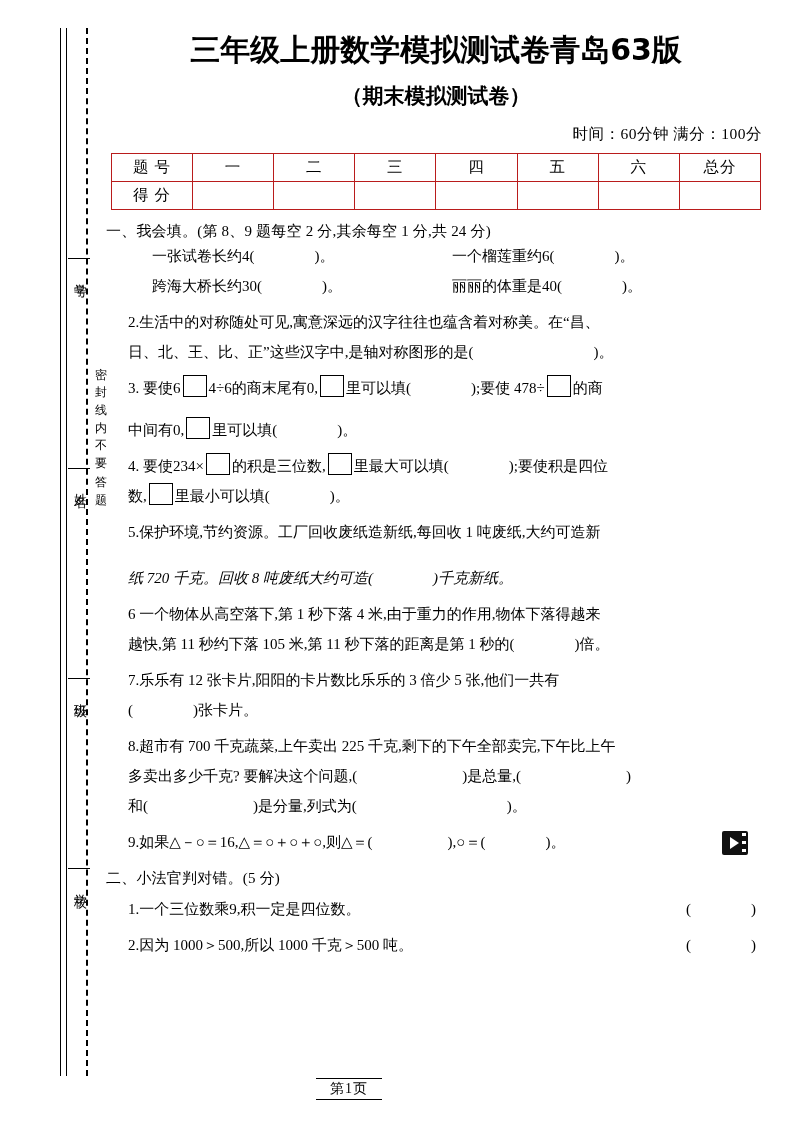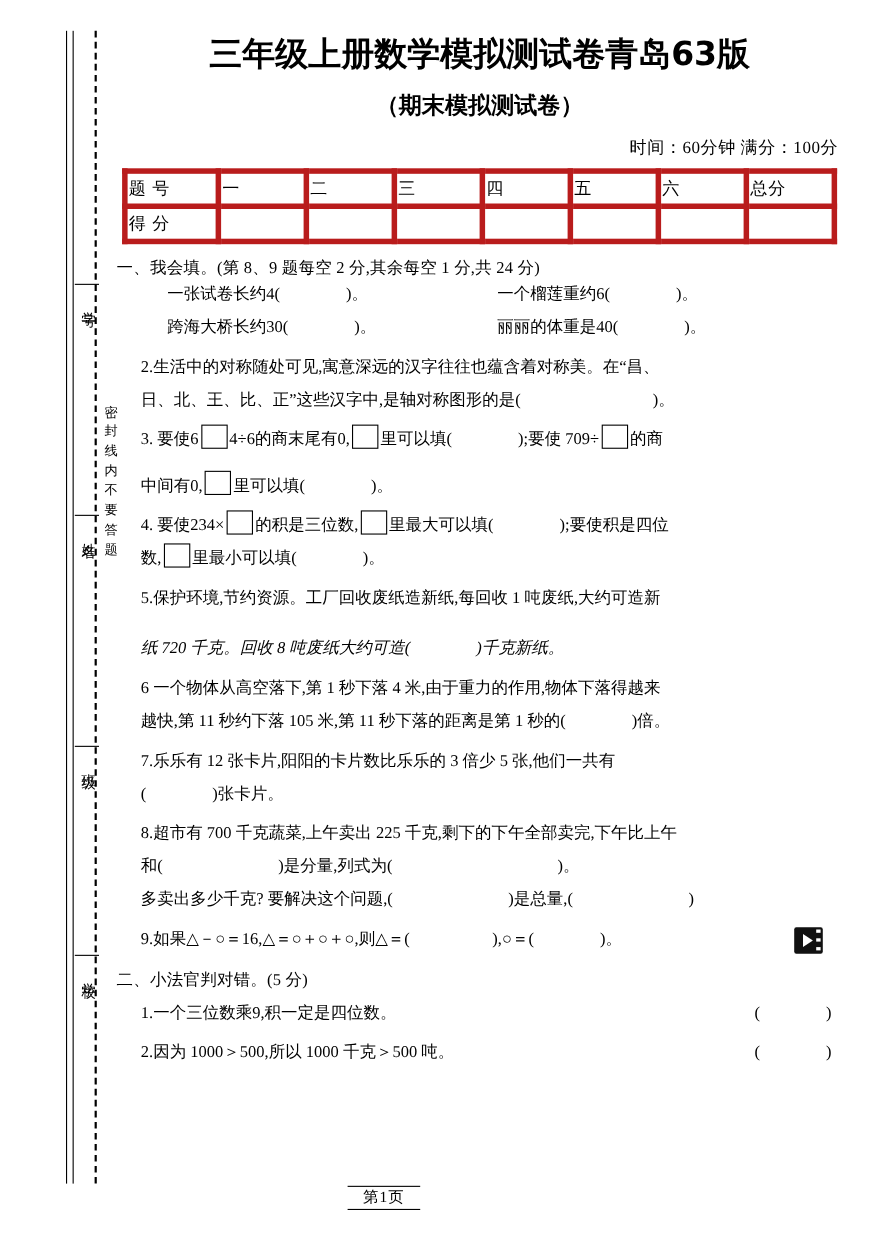--- a/index.html
+++ b/index.html
@@ -111,22 +111,23 @@
   }
 
   
   table.score {
     border-collapse: collapse;
     margin: 8px auto 0 auto;
     width: 650px;
     table-layout: fixed;
   }
   table.score td {
-    border: 5px solid #b91c1c;
+    border: 1px solid #b91c1c;
     height: 25px;
+    text-align: center;
     font-size: 15.5px;
     letter-spacing: 1px;
   }
   table.score td.hd { width: 78px; }
 
   
   .sec-head {
     font-size: 15px;
     margin-top: 12px;
     letter-spacing: 0.2px;
@@ -266,21 +267,21 @@
 
     <div class="q">
       <span>2.</span><span>生活中的对称随处可见,寓意深远的汉字往往也蕴含着对称美。在“昌、</span>
     </div>
     <div class="q" style="padding-left:22px;margin-top:0;">
       <span>日、北、王、比、正”这些汉字中,是轴对称图形的是(　　　　　　　　)。</span>
     </div>
 
     <div class="q">
       <span>3.</span>
-      <span>要使6</span><span class="blankbox"></span><span>4÷6的商末尾有0,</span><span class="blankbox"></span><span>里可以填(　　　　);要使 709÷</span><span class="blankbox"></span><span>的商</span>
+      <span>要使6</span><span class="blankbox"></span><span>4÷6的商末尾有0,</span><span class="blankbox"></span><span>里可以填(　　　　);要使 478÷</span><span class="blankbox"></span><span>的商</span>
     </div>
     <div class="q" style="margin-top:12px;">
       <span>中间有0,</span><span class="blankbox"></span><span>里可以填(　　　　)。</span>
     </div>
 
     <div class="q">
       <span>4.</span>
       <span>要使234×</span><span class="blankbox"></span><span>的积是三位数,</span><span class="blankbox"></span><span>里最大可以填(　　　　);要使积是四位</span>
     </div>
     <div class="q" style="margin-top:0;">
@@ -299,22 +300,22 @@
     <div class="q" style="margin-top:0;">越快,第 11 秒约下落 105 米,第 11 秒下落的距离是第 1 秒的(　　　　)倍。</div>
 
     <div class="q">
       <span>7.</span><span>乐乐有 12 张卡片,阳阳的卡片数比乐乐的 3 倍少 5 张,他们一共有</span>
     </div>
     <div class="q" style="margin-top:0;">(　　　　)张卡片。</div>
 
     <div class="q">
       <span>8.</span><span>超市有 700 千克蔬菜,上午卖出 225 千克,剩下的下午全部卖完,下午比上午</span>
     </div>
+    <div class="q" style="margin-top:0;">多卖出多少千克? 要解决这个问题,(　　　　　　　)是总量,(　　　　　　　)</div>
     <div class="q" style="margin-top:0;">和(　　　　　　　)是分量,列式为(　　　　　　　　　　)。</div>
-    <div class="q" style="margin-top:0;">多卖出多少千克? 要解决这个问题,(　　　　　　　)是总量,(　　　　　　　)</div>
 
     <div class="q" style="position:relative;">
       <span>9.</span><span>如果△－○＝16,△＝○＋○＋○,则△＝(　　　　　),○＝(　　　　)。</span>
       <span class="video-icon" style="top:4px;">
         <span class="bar" style="top:2px;"></span>
         <span class="bar" style="top:10px;"></span>
         <span class="bar" style="top:18px;"></span>
       </span>
     </div>
 

